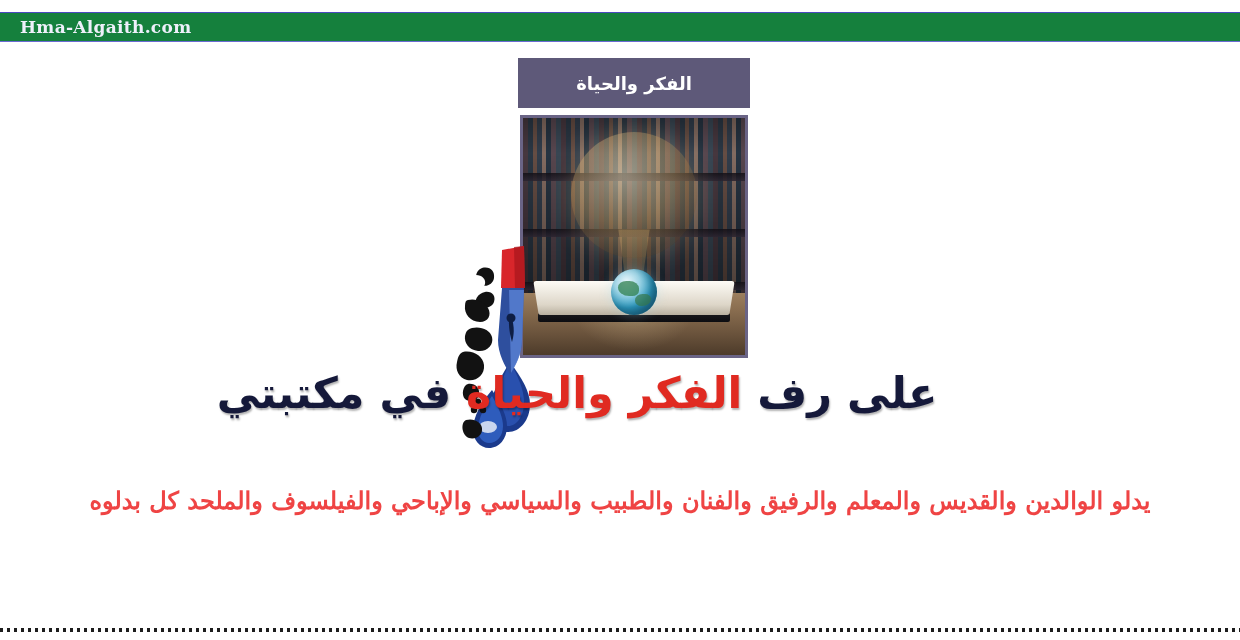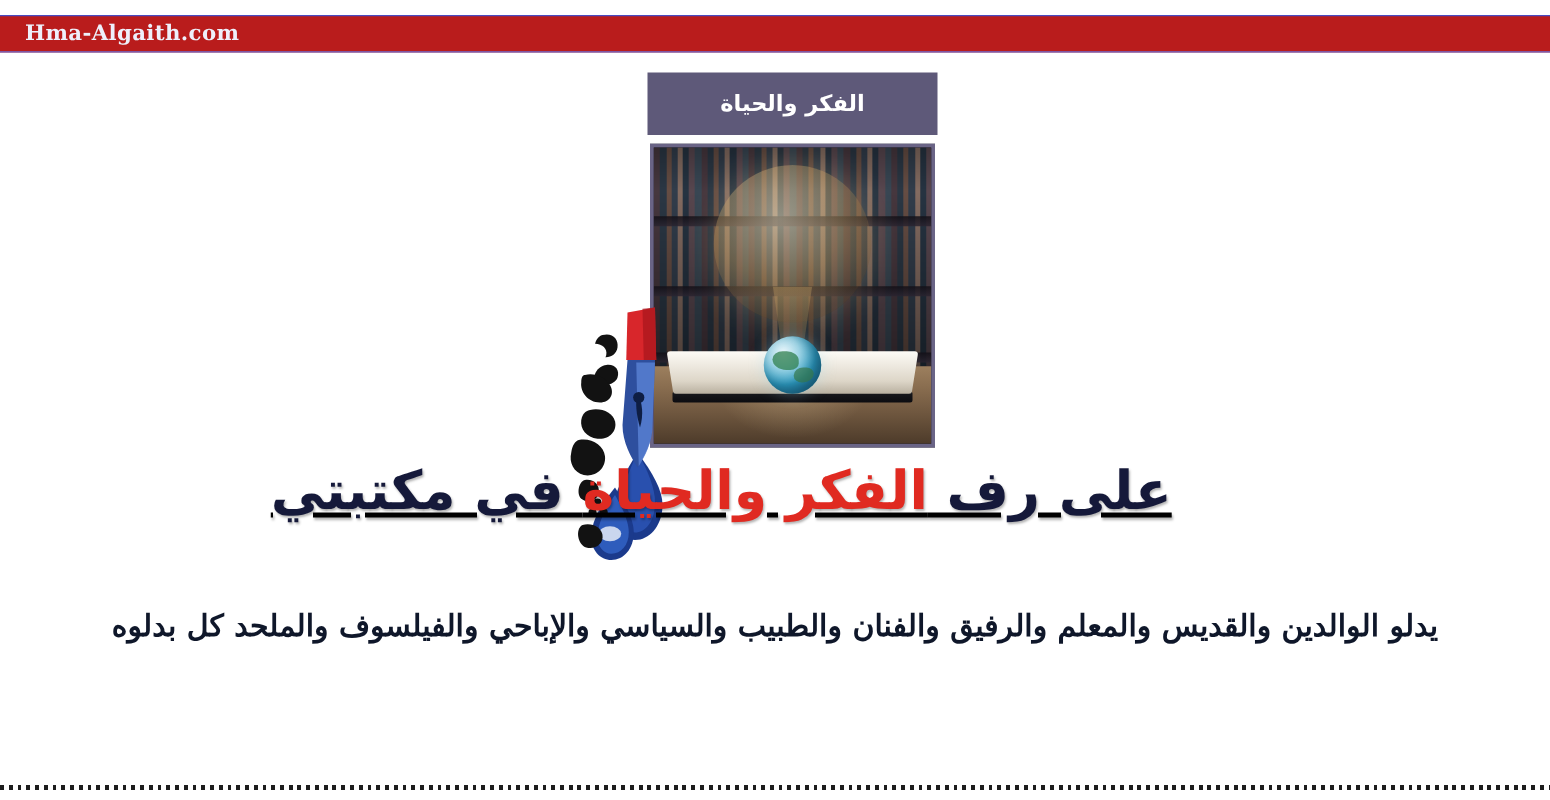--- a/index.html
+++ b/index.html
@@ -20,21 +20,21 @@
     background: #ffffff;
   }
 
   
   .brand-bar {
     position: absolute;
     left: 0;
     top: 12px;
     width: 1240px;
     height: 30px;
-    background: #b91c1c;
+    background: #15803d;
     display: flex;
     align-items: center;
   }
   .brand-bar-inner {
     position: absolute;
     left: 0;
     top: 0;
     width: 1240px;
     height: 30px;
     border-top: 1px solid #4a4ac0;
@@ -246,34 +246,33 @@
     text-align: center;
     direction: rtl;
     white-space: nowrap;
     font-family: "DejaVu Sans", "Liberation Sans", sans-serif;
     font-size: 43px;
     font-weight: 700;
     line-height: 1.18;
     letter-spacing: -0.5px;
     padding-right: 86px;
     text-shadow: 1px 2px 2px rgba(0,0,0,.30);
-    text-decoration: underline;
   }
   .headline .hl-dark { color: #15193A; }
   .headline .hl-red  { color: #E02A21; }
 
   
   .body-copy {
     position: absolute;
     left: 55px;
     top: 482px;
     width: 1130px;
     direction: rtl;
     text-align: center;
-    color: #0f172a;
+    color: #ef4444;
     font-family: "DejaVu Serif", "Liberation Serif", serif;
     font-size: 24px;
     font-weight: 600;
     line-height: 1.62;
   }
   .body-copy .line { display: block; white-space: nowrap; }
 
   
   .divider {
     position: absolute;

